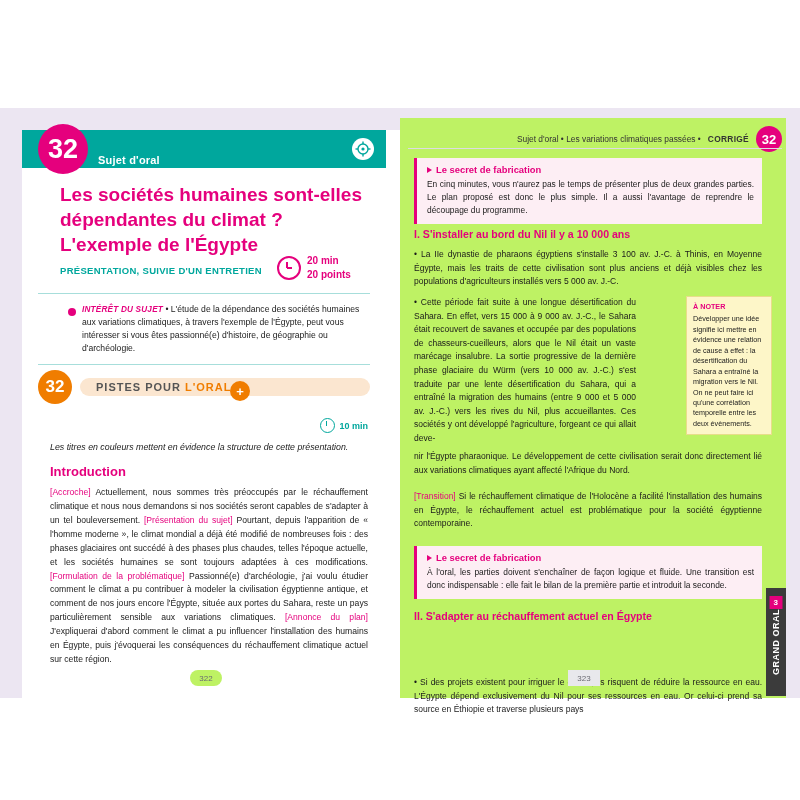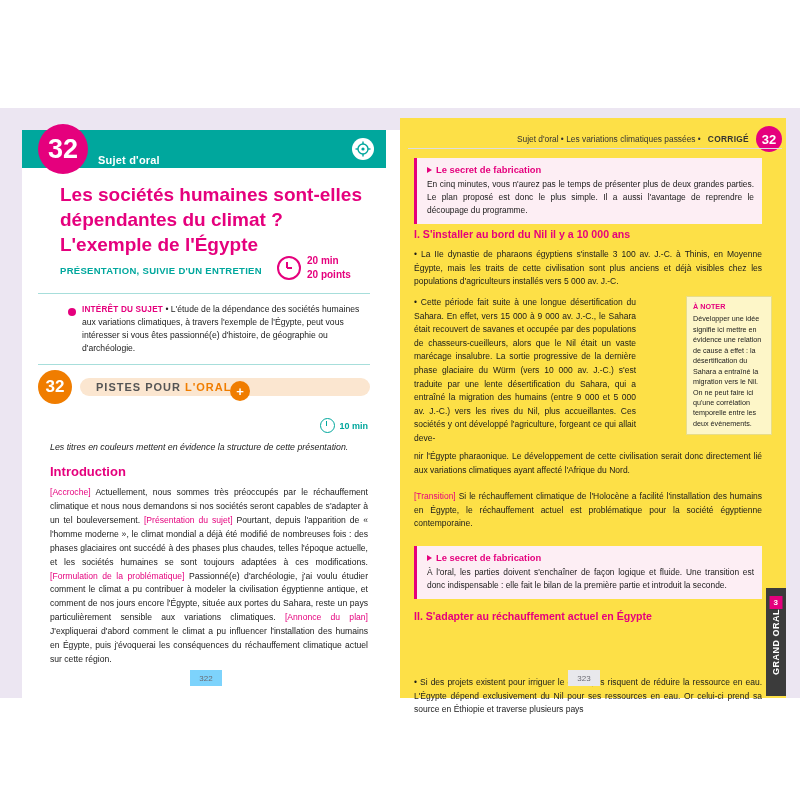--- a/index.html
+++ b/index.html
@@ -42,21 +42,21 @@
     position: absolute;
     left: 22px; top: 130px;
     width: 364px; height: 568px;
     background: #ffffff;
     padding: 0;
   }
   .page-right {
     position: absolute;
     left: 400px; top: 118px;
     width: 386px; height: 580px;
-    background: #fde047;
+    background: #bef264;
   }
 
   
   .hdr-bar {
     position: absolute;
     left: 0; top: 0;
     width: 364px; height: 38px;
     background: #00a79d;
   }
   .hdr-circle {
@@ -160,20 +160,21 @@
     margin-right: 8px;
     font-size: 8.6px;
     line-height: 1.5;
     color: #222222;
   }
   .interet-label {
     color: #e5007d;
     font-weight: bold;
     font-size: 8.2px;
     letter-spacing: 0.2px;
+    font-style: italic;
   }
 
   .pistes-row {
     position: absolute;
     left: 16px; top: 240px;
     width: 332px; height: 34px;
     display: flex;
     align-items: center;
   }
   .pistes-badge {
@@ -282,24 +283,24 @@
     font-size: 8.6px;
     line-height: 1.62;
     color: #1a1a1a;
     text-align: justify;
   }
   .tag-pink { color: #e5007d; }
   .pagenum-left {
     position: absolute;
     left: 168px; top: 540px;
     width: 32px; height: 16px;
-    background: #7dd3fc;
+    background: #bef264;
     color: #6a6a72;
     font-size: 8px;
-    display: flex; align-items: center; justify-content: center;
+    display: flex; align-items: center; justify-content: center; border-radius: 8px;
   }
 
   
   .rp-header {
     position: absolute;
     left: 8px; top: 8px;
     width: 374px;
     display: flex;
     align-items: center;
     justify-content: flex-end;

